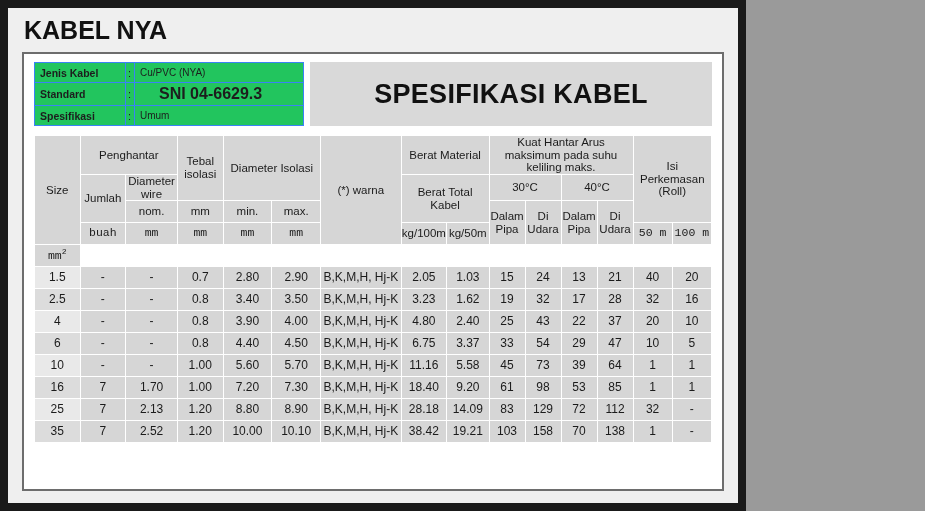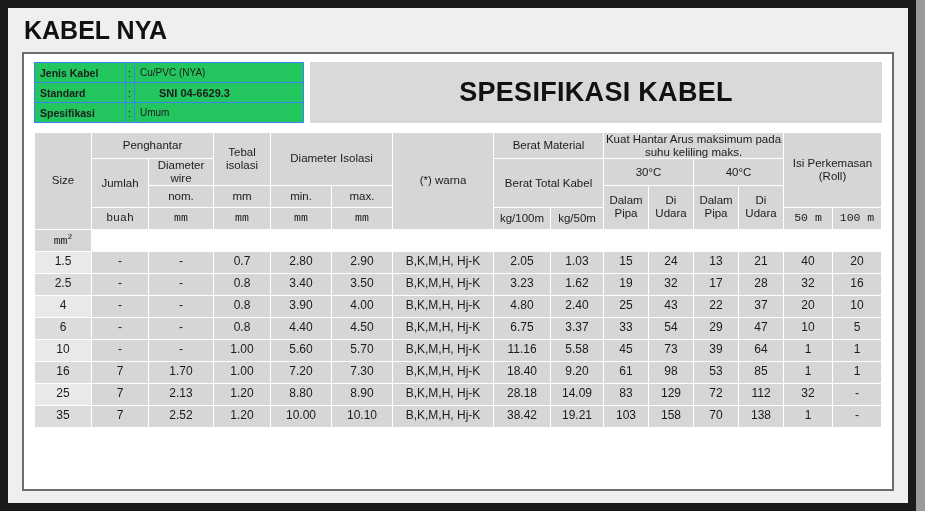--- a/index.html
+++ b/index.html
@@ -8,21 +8,21 @@
     background: #9a9a9a;
   }
   body {
     width: 925px;
     height: 511px;
     font-family: "Liberation Sans", sans-serif;
     overflow: hidden;
   }
   .page {
     position: relative;
-    width: 916px;
+    width: 746px;
     height: 511px;
     box-sizing: border-box;
     background: #efefef;
     border: 8px solid #1a1a1a;
     padding: 0;
   }
   .inner {
     position: absolute;
     left: 14px;
     top: 10px;
@@ -77,21 +77,21 @@
   .specs td.colon {
     width: 6px;
     padding: 2px 0 2px 2px;
   }
   .specs td.val {
     font-size: 10px;
     margin-top: 20px;
   }
   .specs td.val.bold {
     font-weight: bold;
-    font-size: 11px;
+    font-size: 16px;
     padding-left: 24px;
   }
   .bannerbox {
     flex: 1;
     background: #d9d9d9;
     display: flex;
     align-items: center;
     justify-content: center;
   }
   .bannerbox span {

